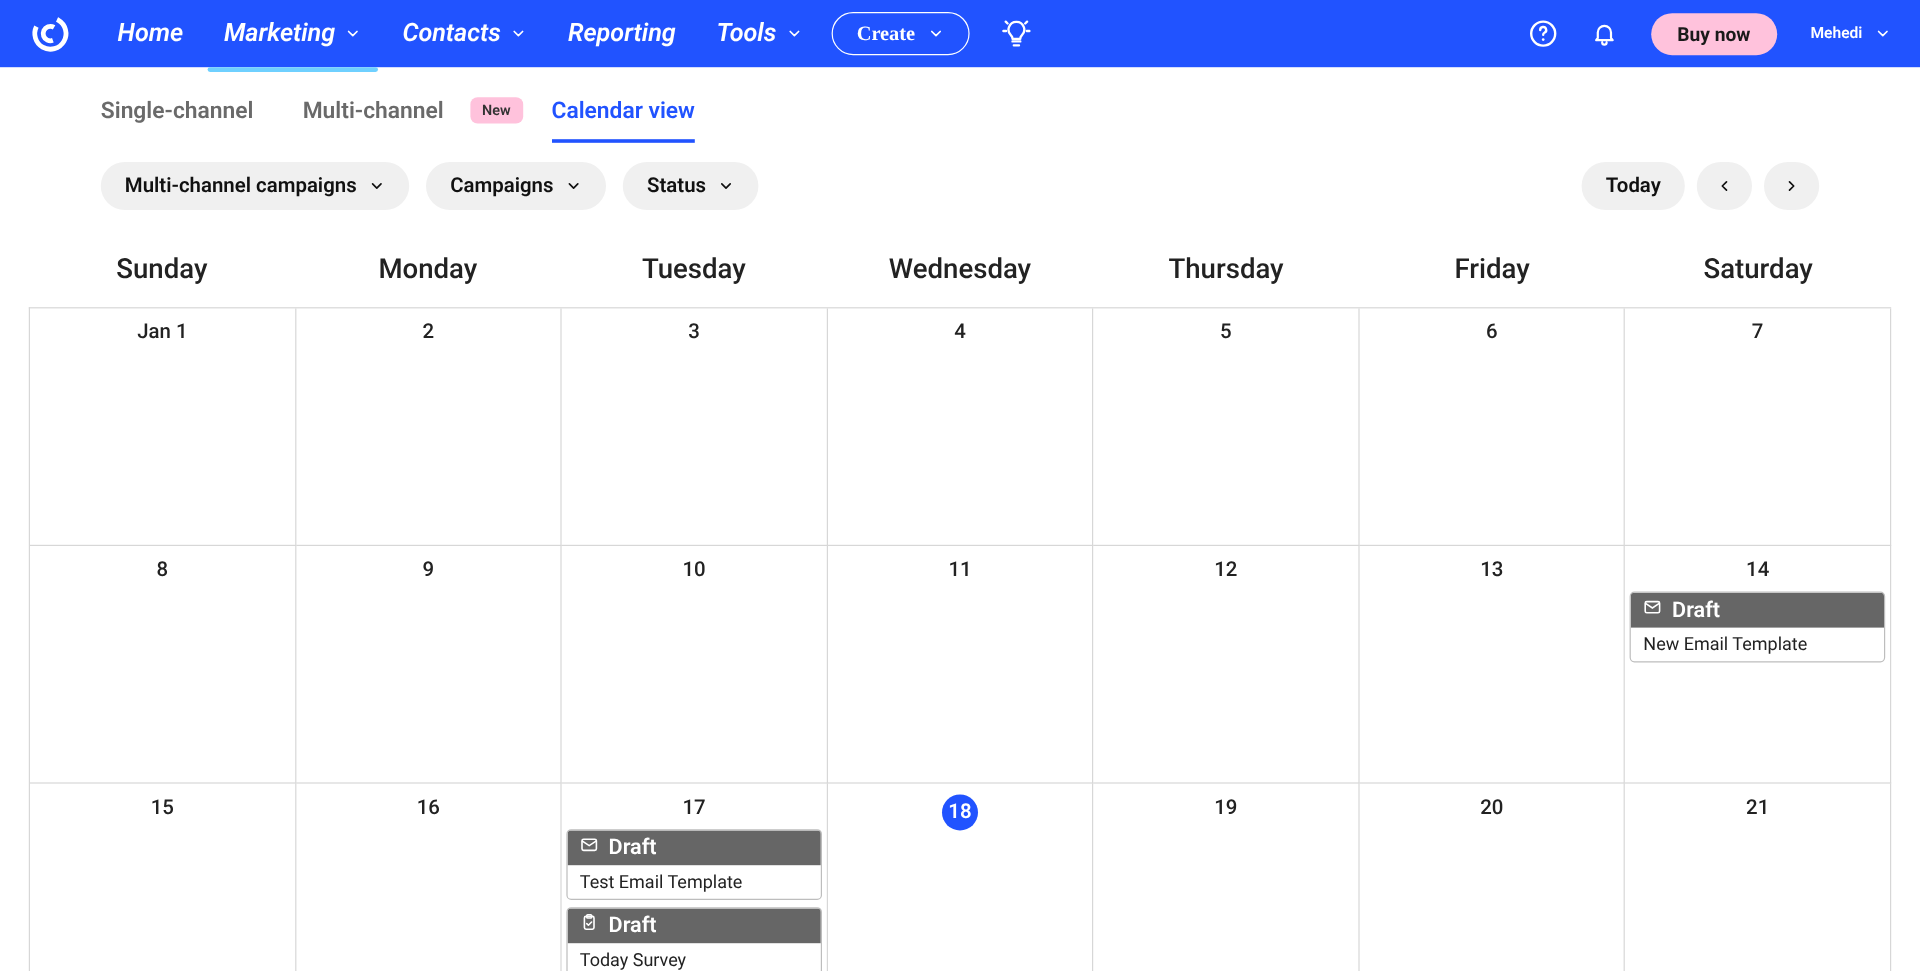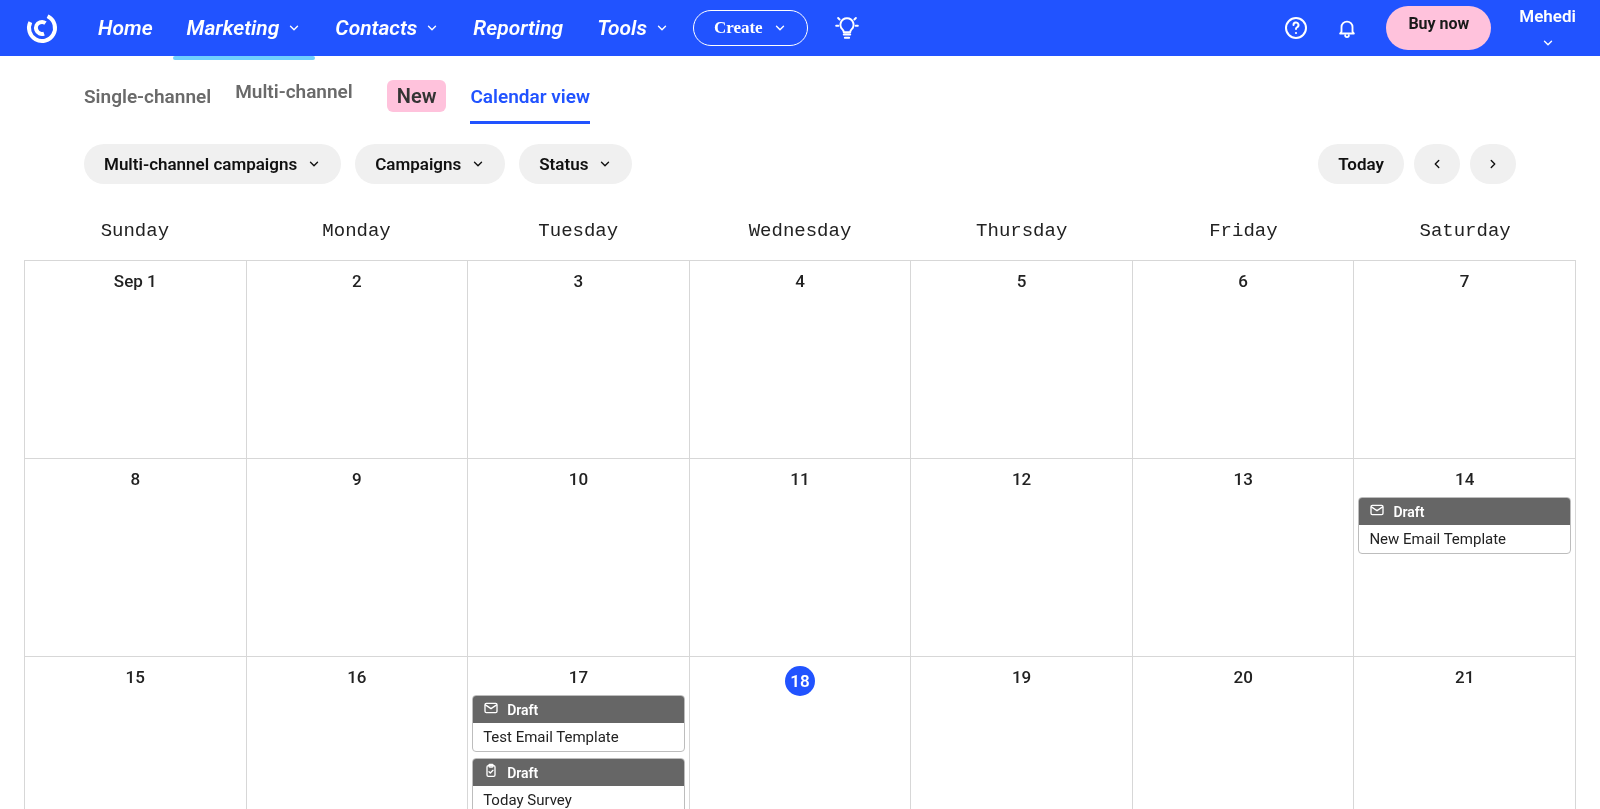--- a/index.html
+++ b/index.html
@@ -64,21 +64,21 @@
   .icon-btn { display:flex; align-items:center; justify-content:center; cursor:pointer; }
   .buy-btn {
     background: #ffc2dc;
     color: #1a1a1a;
     font-weight: 700;
     font-size: 16px;
     padding: 8px 22px;
     border-radius: 999px;
     cursor: pointer;
   }
-  .user-menu { display:flex; align-items:center; gap:10px; font-size:17px; font-weight:600; cursor:pointer;flex-direction:column; }
+  .user-menu { display:flex; align-items:center; gap:10px; font-size:13px; font-weight:600; cursor:pointer; }
 
   
   .tabs-row {
     display: flex; align-items: center; gap: 24px;
     padding: 18px 84px 0 84px;
   }
   .tab {
     font-size: 19px; font-weight: 600;
     color: #6a6a6a;
     padding: 6px 0 16px 0;
@@ -88,21 +88,21 @@
   .tab.active { color: #2153ff; }
   .tab.active::after {
     content:"";
     position:absolute; left:0; right:0; bottom:0;
     height:3px; background:#2153ff;
   }
   .new-badge {
     display:inline-block;
     background:#ffc2dc; color:#333;
     padding: 4px 10px; border-radius:6px;
-    font-size:20px; font-weight:600;
+    font-size:12px; font-weight:600;
     margin-left: 6px;
   }
 
   
   .filter-row {
     display:flex; align-items:center;
     padding: 16px 84px 12px 84px;
     gap: 14px;
   }
   .pill {
@@ -123,24 +123,23 @@
   }
 
   
   .calendar-wrap { padding: 10px 24px 0 24px; }
   .cal-header {
     display:grid;
     grid-template-columns: repeat(7, 1fr);
   }
   .cal-header div {
     text-align:center;
-    font-size:19px; font-weight:500;
+    font-size:23px; font-weight:500;
     padding: 14px 0 18px 0;
     color:#222;
-    font-family:Liberation Mono, monospace;
   }
   .cal-grid {
     display:grid;
     grid-template-columns: repeat(7, 1fr);
     border-top:1px solid #d7d7d7;
     border-left:1px solid #d7d7d7;
   }
   .cal-cell {
     border-right:1px solid #d7d7d7;
     border-bottom:1px solid #d7d7d7;
@@ -167,21 +166,21 @@
     border:1px solid #bdbdbd;
     border-radius:4px;
     overflow:hidden;
     background:#fff;
     cursor:pointer;
   }
   .event-head {
     display:flex; align-items:center; gap:8px;
     background:#666; color:#fff;
     padding: 4px 10px;
-    font-size:14px; font-weight:600;
+    font-size:18px; font-weight:600;
   }
   .event-body {
     padding: 5px 10px;
     font-size:15px; color:#222;
   }
 </style>
 </head>
 <body>
 
 <div class="topnav">
@@ -265,21 +264,21 @@
           </svg>
       </span>
     </div>
   </div>
 </div>
 
 <div class="tabs-row">
   <div class="tab">
     <span>Single-channel</span>
   </div>
-  <div class="tab" style="display:flex;align-items:flex-start;gap:28px;">
+  <div class="tab" style="display:flex;align-items:flex-end;gap:16px;margin-left:17px;">
     <span>Multi-channel</span>
     <span class="new-badge">New</span>
   </div>
   <div class="tab active">
     <span>Calendar view</span>
   </div>
 </div>
 
 <div class="filter-row">
   <div class="pill">
@@ -329,21 +328,21 @@
       <div>Sunday</div>
       <div>Monday</div>
       <div>Tuesday</div>
       <div>Wednesday</div>
       <div>Thursday</div>
       <div>Friday</div>
       <div>Saturday</div>
     </div>
   <div class="cal-grid" id="cal-grid">
       <div class="cal-cell">
-        <div class="date-label">Sep 1</div>
+        <div class="date-label">Jan 1</div>
       </div>
       <div class="cal-cell">
         <div class="date-label">2</div>
       </div>
       <div class="cal-cell">
         <div class="date-label">3</div>
       </div>
       <div class="cal-cell">
         <div class="date-label">4</div>
       </div>

